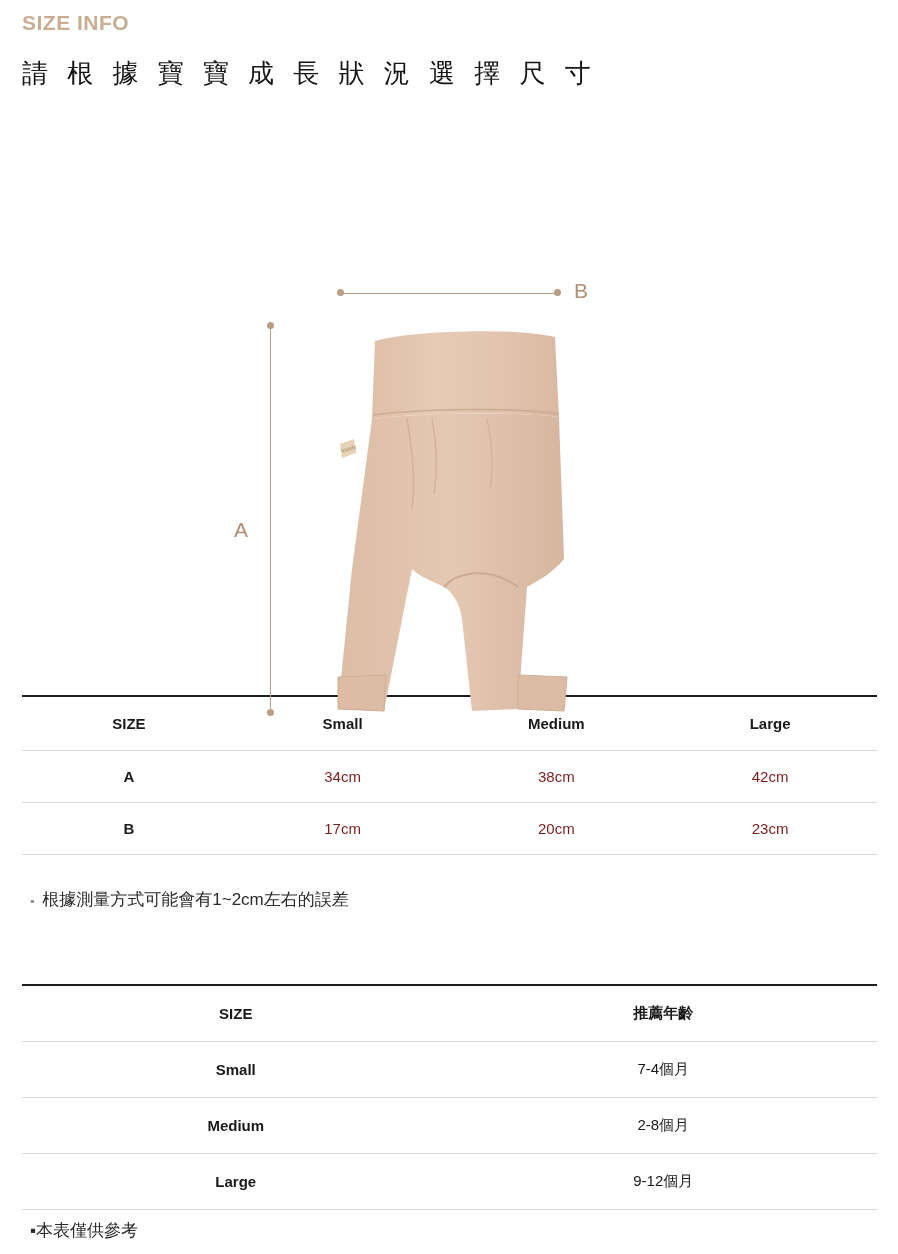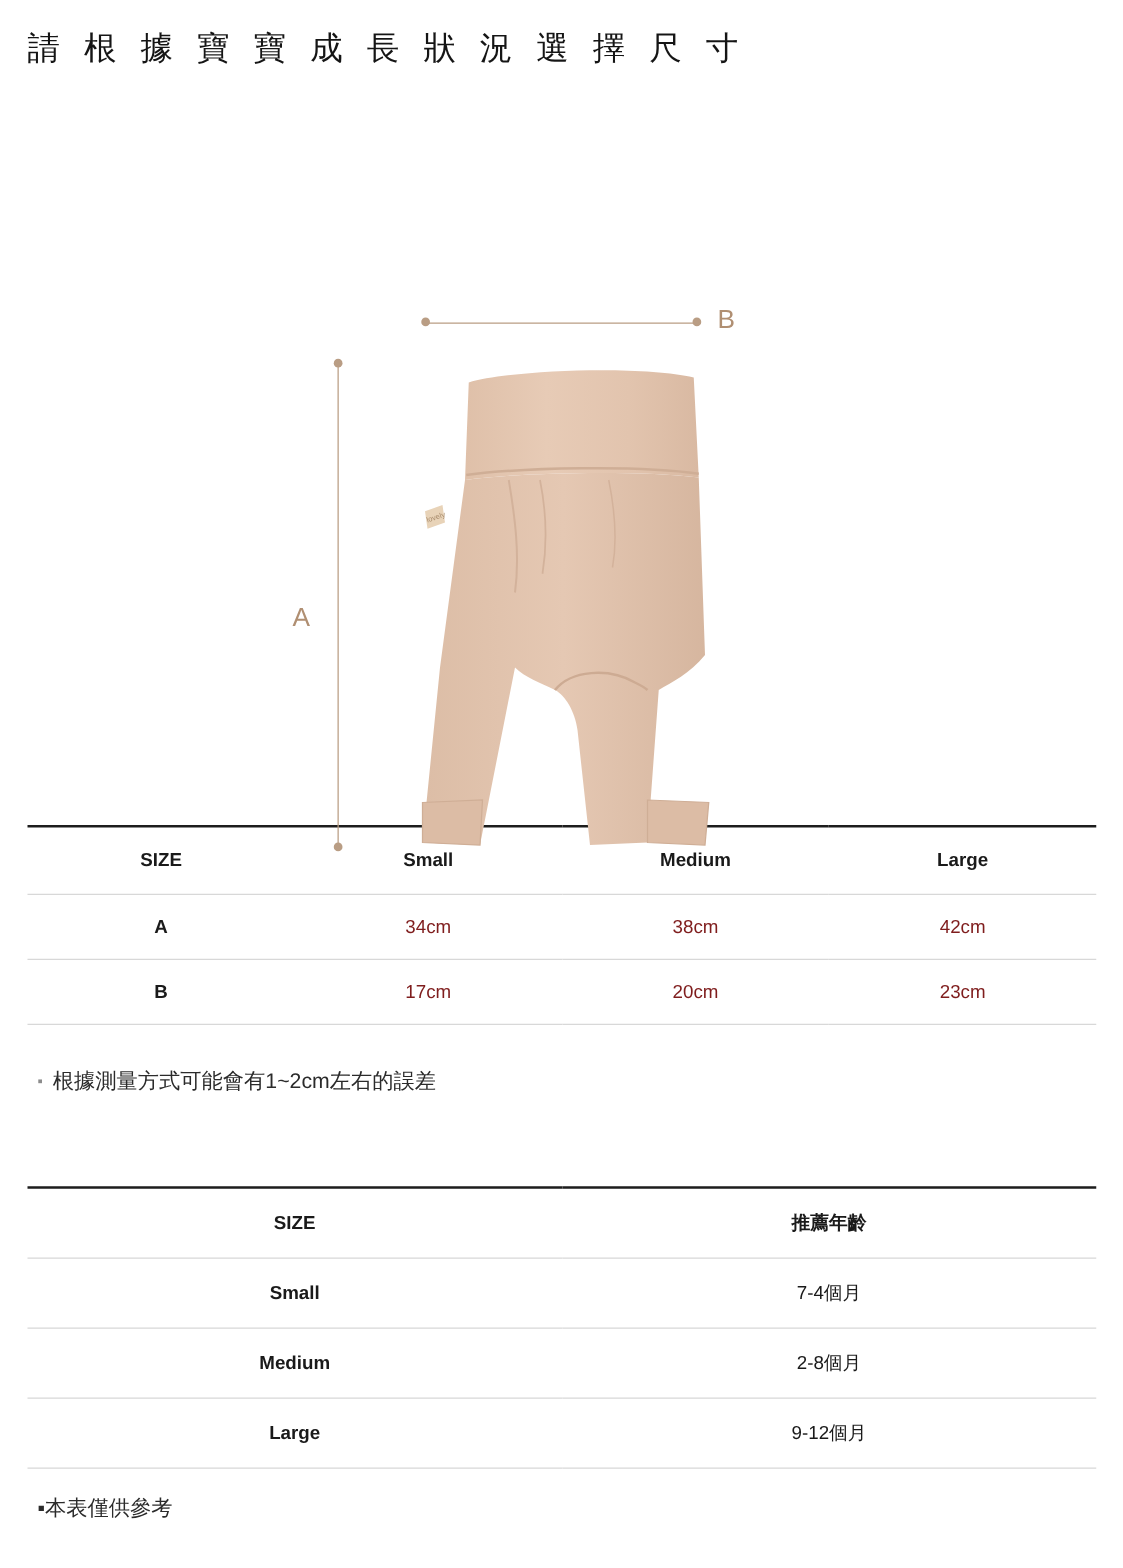--- a/index.html
+++ b/index.html
@@ -177,29 +177,30 @@
     font-size: 15px;
     padding: 18px 0;
     text-align: center;
     border-bottom: 1px solid #d8d8d8;
   }
   table.age tbody td.rowhead { font-weight: 700; }
 
   .note2 {
     font-size: 17px;
     color: #2b2b2b;
-    margin-top: 20px;
+    margin-top: 9px;
     padding-left: 8px;
   }
 </style>
 </head>
 <body>
 
 <div class="page">
 
+  <div class="size-info">SIZE INFO</div>
   <div class="main-title">請 根 據 寶 寶 成 長 狀 況 選 擇 尺 寸</div>
 
   <div class="diagram">
 
     <div class="b-dot-left"></div>
     <div class="b-line"></div>
     <div class="b-dot-right"></div>
     <div class="b-label">B</div>
 
     <div class="a-dot-top"></div>

